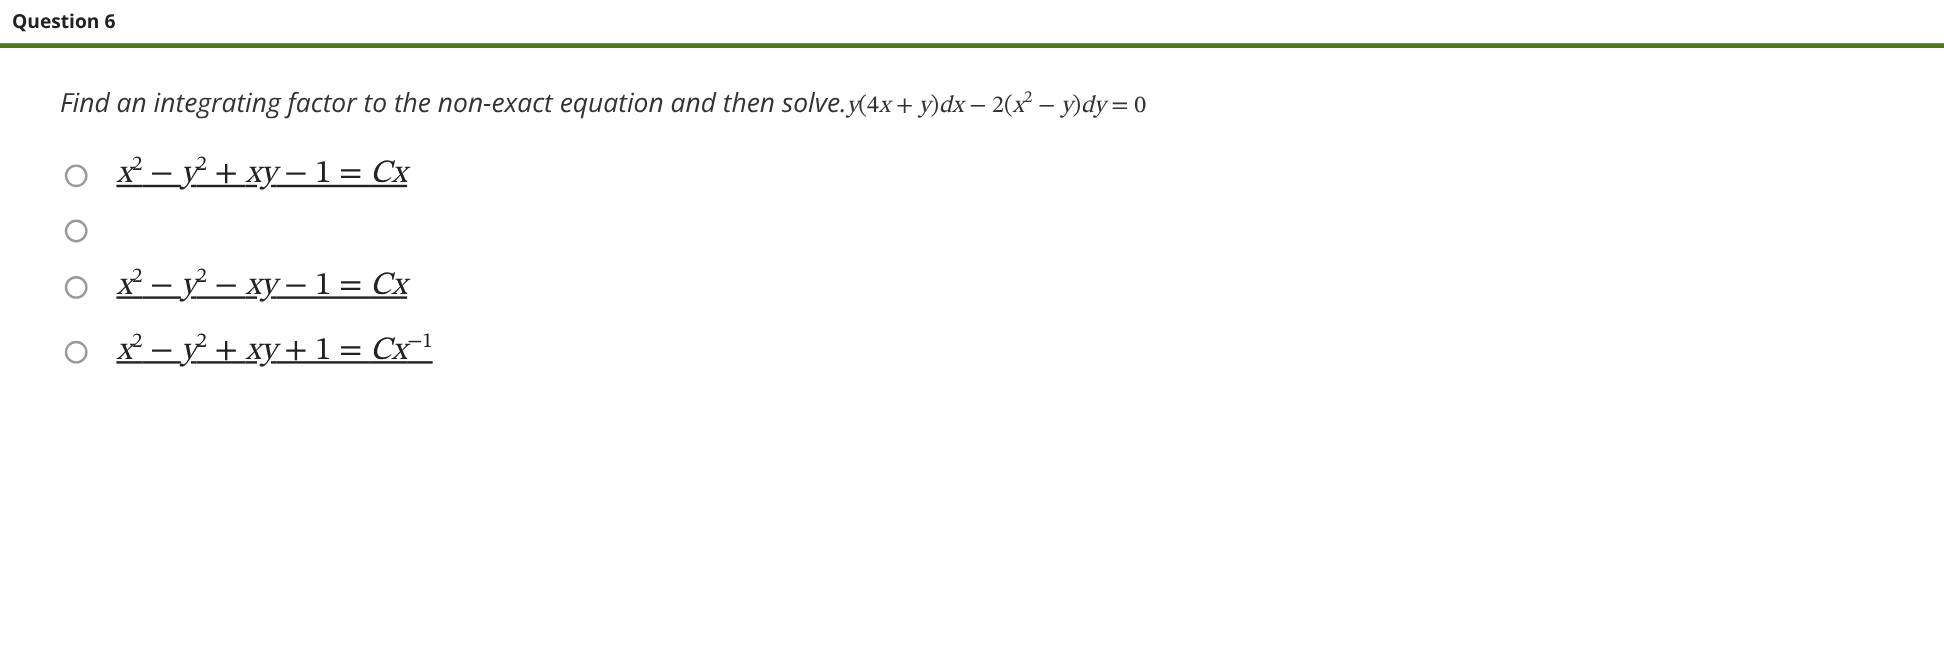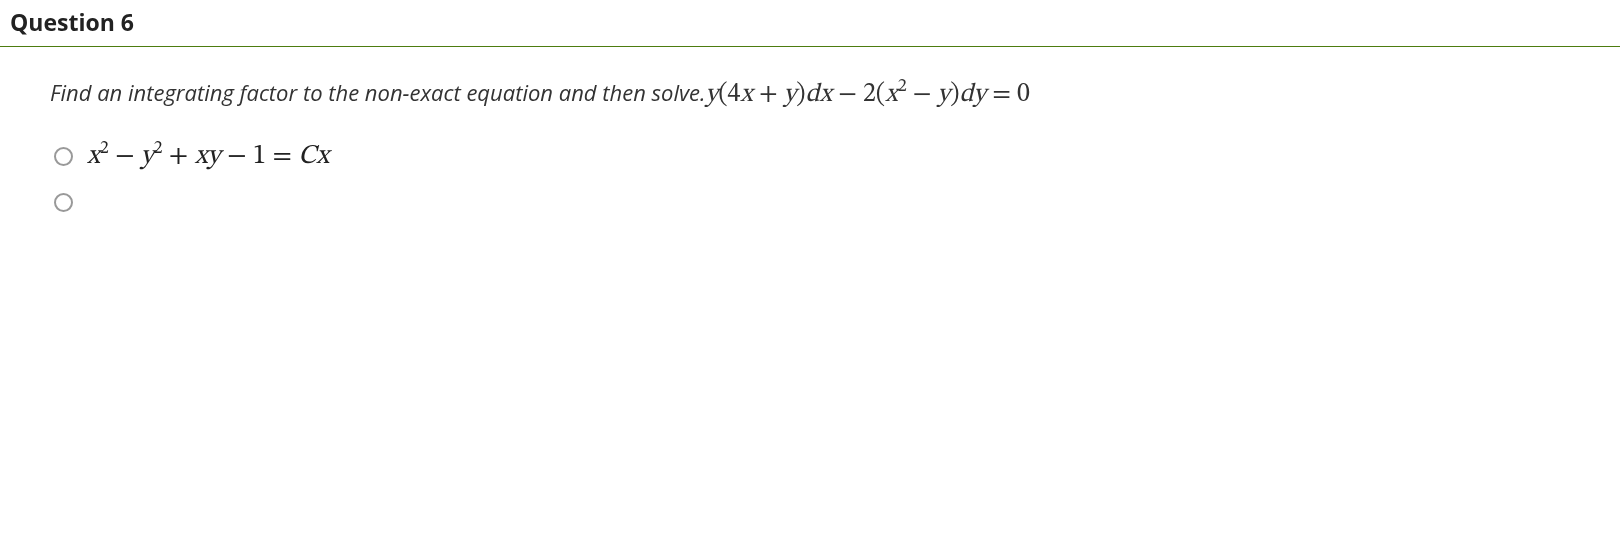--- a/index.html
+++ b/index.html
@@ -6,57 +6,58 @@
     body {
       font-family: "Open Sans", "Helvetica Neue", Arial, sans-serif;
       color: #222;
       background: #fff;
       width: 1620px;
       height: 554px;
       padding: 0;
     }
     .question-header {
       font-weight: 700;
-      font-size: 23px;
+      font-size: 16px;
       padding: 6px 10px 8px 10px;
-      border-bottom: 1px solid #4d7c0f;
+      border-bottom: 4px solid #4d7c0f;
     }
     .question-body {
       padding: 30px 50px 0 50px;
     }
     .prompt-line {
       font-size: 22px;
       color: #333;
       margin-bottom: 28px;
       display: flex;
       align-items: baseline;
       flex-wrap: wrap;
     }
     .prompt-text {
       font-weight: 400;
       font-style: italic;
     }
     .math {
       font-family: "Cambria Math", "STIX Two Math", "Times New Roman", serif;
       font-style: italic;
-      font-size: 26px;
+      font-size: 20px;
       white-space: nowrap;
     }
     .math .rm { font-style: normal; }
     .math sup {
       font-size: 0.7em;
       vertical-align: super;
       line-height: 0;
       font-style: normal;
     }
     .option-row {
       display: flex;
       align-items: center;
-      gap: 14px;
+      gap: 24px;
       margin: 20px 0 20px 4px;
+      text-decoration: underline;
     }
     .radio {
       width: 19px;
       height: 19px;
       border: 2px solid #999;
       border-radius: 50%;
       flex: none;
       background: #fff;
       cursor: pointer;
     }
@@ -86,13 +87,21 @@
     <span class="math"><span class="rm"> </span>y<span class="rm">(4</span>x<span class="rm"> + </span>y<span class="rm">)</span>dx<span class="rm"> − 2(</span>x<sup>2</sup><span class="rm"> − </span>y<span class="rm">)</span>dy<span class="rm"> = 0</span></span>
   </div>
 
   <div class="option-row">
     <span class="radio"></span>
     <span class="option-math">x<sup><span class="rm">2</span></sup><span class="rm"> − </span>y<sup><span class="rm">2</span></sup><span class="rm"> + </span>xy<span class="rm"> − 1 = </span>Cx</span>
   </div>
   <div class="option-row">
     <span class="radio"></span>
   </div>
+  <div class="option-row">
+    <span class="radio"></span>
+    <span class="option-math">x<sup><span class="rm">2</span></sup><span class="rm"> − </span>y<sup><span class="rm">2</span></sup><span class="rm"> − </span>xy<span class="rm"> − 1 = </span>Cx</span>
+  </div>
+  <div class="option-row">
+    <span class="radio"></span>
+    <span class="option-math">x<sup><span class="rm">2</span></sup><span class="rm"> − </span>y<sup><span class="rm">2</span></sup><span class="rm"> + </span>xy<span class="rm"> + 1 = </span>Cx<sup><span class="rm">−1</span></sup></span>
+  </div>
 </div>
 
 </body></html>

